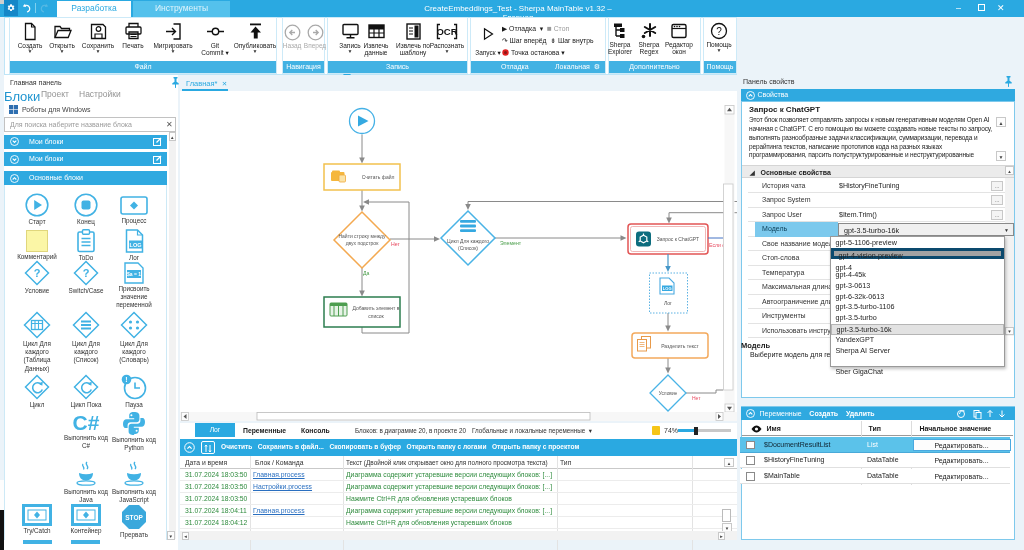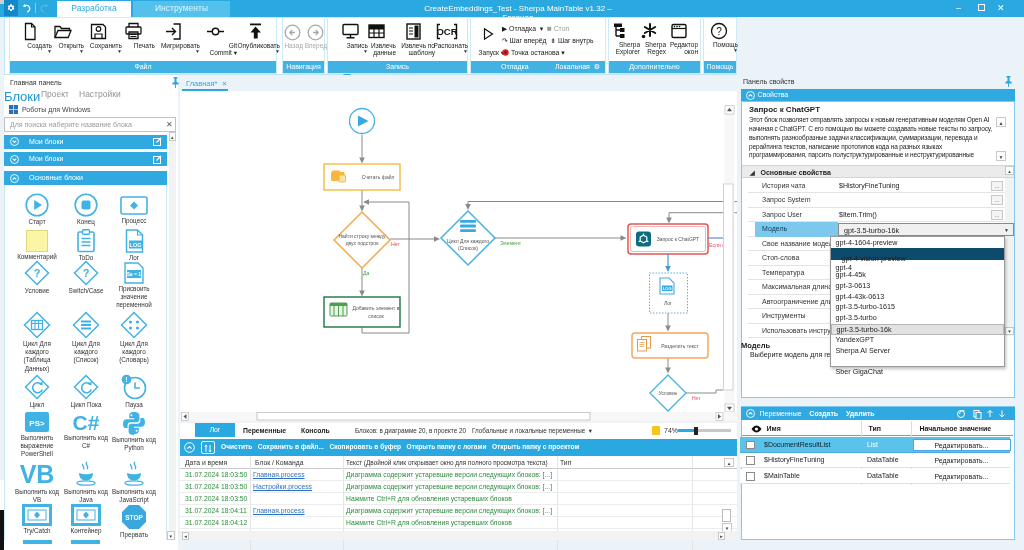--- a/index.html
+++ b/index.html
@@ -3,21 +3,21 @@
 <style>
 *{margin:0;padding:0;box-sizing:border-box}
 html,body{width:1024px;height:550px;overflow:hidden;font-family:"Liberation Sans",sans-serif;background:#ebf3f9}
 .a{position:absolute}
 #title{left:0;top:0;width:1024px;height:17px;background:#2aa9e1}
 .wtab{position:absolute;top:1px;height:16px;font-size:8.5px;text-align:center;line-height:15px}
 .ic{position:absolute}
 svg{display:block}
 .rgroup{position:absolute;top:0;height:57px;background:#fff;border:1px solid #cdeaf8}
 .rfoot{position:absolute;left:0;bottom:0;width:100%;height:12px;background:#42b2e3;color:#fff;font-size:7px;text-align:center;line-height:12px}
-.rbtn{position:absolute;text-align:right;color:#1a1a1a;font-size:6.5px;line-height:7.4px}
+.rbtn{position:absolute;text-align:center;color:#1a1a1a;font-size:6.5px;line-height:7.4px}
 .rbtn .lbl{margin-top:1px}
 .car{font-size:5px;color:#333;line-height:5px}
 .gr{color:#9a9a9a}
 #leftp{left:4px;top:75px;width:174px;height:475px;background:#fff}
 .acc{position:absolute;left:0;width:163px;height:14px;background:#2fa9e0;color:#fff;font-size:7px;line-height:14px}
 .acc .tx{position:absolute;left:25px;top:0}
 .blk{position:absolute;width:60px;text-align:center;font-size:6.3px;line-height:8.2px;color:#333}
 .bic{display:block;margin:0 auto 1px}
 #canvas{left:180px;top:91px;width:557px;height:330px;background:#fff}
 #tabbar{left:180px;top:75px;width:557px;height:16px;background:#ebf3f9}
@@ -373,34 +373,27 @@
           <path fill="none" stroke="#41b2e4" stroke-width="1.5" d="M13 1.5 24.5 13 13 24.5 1.5 13z"></path>
           <path fill="none" stroke="#41b2e4" stroke-width="1.6" d="M17.5 10.5a5 5 0 1 0 .8 5"></path>
           <path fill="#41b2e4" d="M18.8 7.5l-.5 4.3-3.8-2z"></path>
         </svg>Цикл Пока</div>
     <div class="blk" style="left:99px;top:188.8px"><svg class="bic" width="26" height="26" viewBox="0 0 26 26">
           <circle cx="14" cy="14" r="10.5" fill="none" stroke="#41b2e4" stroke-width="1.6"></circle>
           <path fill="none" stroke="#41b2e4" stroke-width="1.6" d="M14 8.5V14h5"></path>
           <circle cx="5.5" cy="5.5" r="4.8" fill="#41b2e4"></circle>
           <text x="5.5" y="8" text-anchor="middle" font-size="7" font-weight="bold" fill="#fff" font-family="Liberation Sans">!</text>
         </svg>Пауза</div>
-    <div class="blk" style="left:2px;top:226px"><svg class="bic" width="26" height="22" viewBox="0 0 26 22">
-          <rect x="1" y="1" width="24" height="20" rx="2" fill="#41b2e4"></rect>
-          <text x="13" y="14.5" text-anchor="middle" font-size="8" font-weight="bold" fill="#fff" font-family="Liberation Sans">PS&gt;</text>
-        </svg>Выполнить<br>выражение<br>PowerShell</div>
     <div class="blk" style="left:51px;top:226px"><svg class="bic" width="30" height="22" viewBox="0 0 30 22">
           <text x="15" y="19" text-anchor="middle" font-size="21" font-weight="bold" fill="#41b2e4" font-family="Liberation Sans">C#</text>
         </svg>Выполнить код<br>C#</div>
     <div class="blk" style="left:99px;top:226px"><svg class="bic" width="24" height="24" viewBox="0 0 24 24">
           <path fill="#41b2e4" d="M11.8 1c-3.6 0-4.6 1.7-4.6 3.6v2.6h5v1H4.6C2.3 8.2 1 9.8 1 12.9c0 2.3.8 4 2.4 4h2.2v-2.6c0-1.8 1.3-3 3-3h6c1.7 0 2.8-1.3 2.8-3V4.6C17.4 2.5 15.8 1 11.8 1zM9.4 3.2a1 1 0 1 1 0 2 1 1 0 0 1 0-2z"></path>
           <path fill="#41b2e4" d="M12.2 23c3.6 0 4.6-1.7 4.6-3.6v-2.6h-5v-1h7.6c2.3 0 3.6-1.6 3.6-4.7 0-2.3-.8-4-2.4-4h-2.2v2.6c0 1.8-1.3 3-3 3h-6c-1.7 0-2.8 1.3-2.8 3v4.7c0 2.1 1.6 3.6 5.6 3.6zm2.4-2.2a1 1 0 1 1 0-2 1 1 0 0 1 0 2z"></path>
         </svg>Выполнить код<br>Python</div>
-    <div class="blk" style="left:2px;top:275.5px"><svg class="bic" width="40" height="26" viewBox="0 0 40 26">
-          <text x="20" y="22" text-anchor="middle" font-size="25" font-weight="bold" fill="#41b2e4" font-family="Liberation Sans">VB</text>
-        </svg>Выполнить код<br>VB</div>
     <div class="blk" style="left:51px;top:275.5px"><svg class="bic" width="26" height="26" viewBox="0 0 26 26">
           <path fill="none" stroke="#41b2e4" stroke-width="1.3" d="M14 1c-3 2.5 3 4 0 7M10 3c-2 2 2.5 3 .5 5.5"></path>
           <path fill="#41b2e4" d="M6 12c0 4.5 2.6 7.5 7 7.5s7-3 7-7.5q-7 2.5-14 0z"></path>
           <ellipse cx="13" cy="22" rx="9" ry="2.2" fill="none" stroke="#41b2e4" stroke-width="1.3"></ellipse>
         </svg>Выполнить код<br>Java</div>
     <div class="blk" style="left:99px;top:275.5px"><svg class="bic" width="26" height="26" viewBox="0 0 26 26">
           <path fill="none" stroke="#41b2e4" stroke-width="1.3" d="M14 1c-3 2.5 3 4 0 7M10 3c-2 2 2.5 3 .5 5.5"></path>
           <path fill="#41b2e4" d="M6 12c0 4.5 2.6 7.5 7 7.5s7-3 7-7.5q-7 2.5-14 0z"></path>
           <ellipse cx="13" cy="22" rx="9" ry="2.2" fill="none" stroke="#41b2e4" stroke-width="1.3"></ellipse>
         </svg>Выполнить код<br>JavaScript</div>
@@ -688,25 +681,25 @@
   </div>
   <div class="vrow" style="top:393.5px">
     <div class="a" style="left:6px;top:3.5px;width:8.5px;height:8.5px;background:#fff;border:1px solid #8a8a8a"></div>
     <div class="a" style="left:24px;top:3.5px;color:#222">$MainTable</div>
     <div class="a" style="left:127px;top:3.5px;color:#222">DataTable</div>
     <div class="a" style="left:172.5px;top:0;width:98px;text-align:center;line-height:15px;color:#222">Редактировать...</div>
   </div>
 </div>
 
 <div class="a" style="left:829.5px;top:235.6px;width:175px;height:131px;background:#fff;border:1px solid #9a9a9a;box-shadow:1px 2px 3px rgba(0,0,0,.25)">
-  <div class="ditem" style="top:1px">gpt-4-1604-preview</div>
-  <div class="ditem" style="top:11.8px;background:#ef4444;border:6px solid #0c4a6e">gpt-4-vision-preview</div>
+  <div class="ditem" style="top:1px">gpt-5-1106-preview</div>
+  <div class="ditem" style="top:11.8px;background:#a3a3a3;border:3px solid #0c4a6e">gpt-4-vision-preview</div>
   <div class="ditem" style="top:26px">gpt-4</div>
   <div class="ditem" style="top:33.4px">gpt-4-45k</div>
   <div class="ditem" style="top:44.2px">gpt-3-0613</div>
-  <div class="ditem" style="top:55px">gpt-4-43k-0613</div>
-  <div class="ditem" style="top:65.8px">gpt-3.5-turbo-1615</div>
+  <div class="ditem" style="top:55px">gpt-6-32k-0613</div>
+  <div class="ditem" style="top:65.8px">gpt-3.5-turbo-1106</div>
   <div class="ditem" style="top:76.6px">gpt-3.5-turbo</div>
   <div class="ditem" style="top:87.4px;background:#e2e2e2;border:1px solid #b5b5b5">gpt-3.5-turbo-16k</div>
   <div class="ditem" style="top:98.2px">YandexGPT</div>
   <div class="ditem" style="top:109px">Sherpa AI Server</div>
   <div class="ditem" style="top:130px">Sber GigaChat</div>
 </div>
 
 </body></html>

